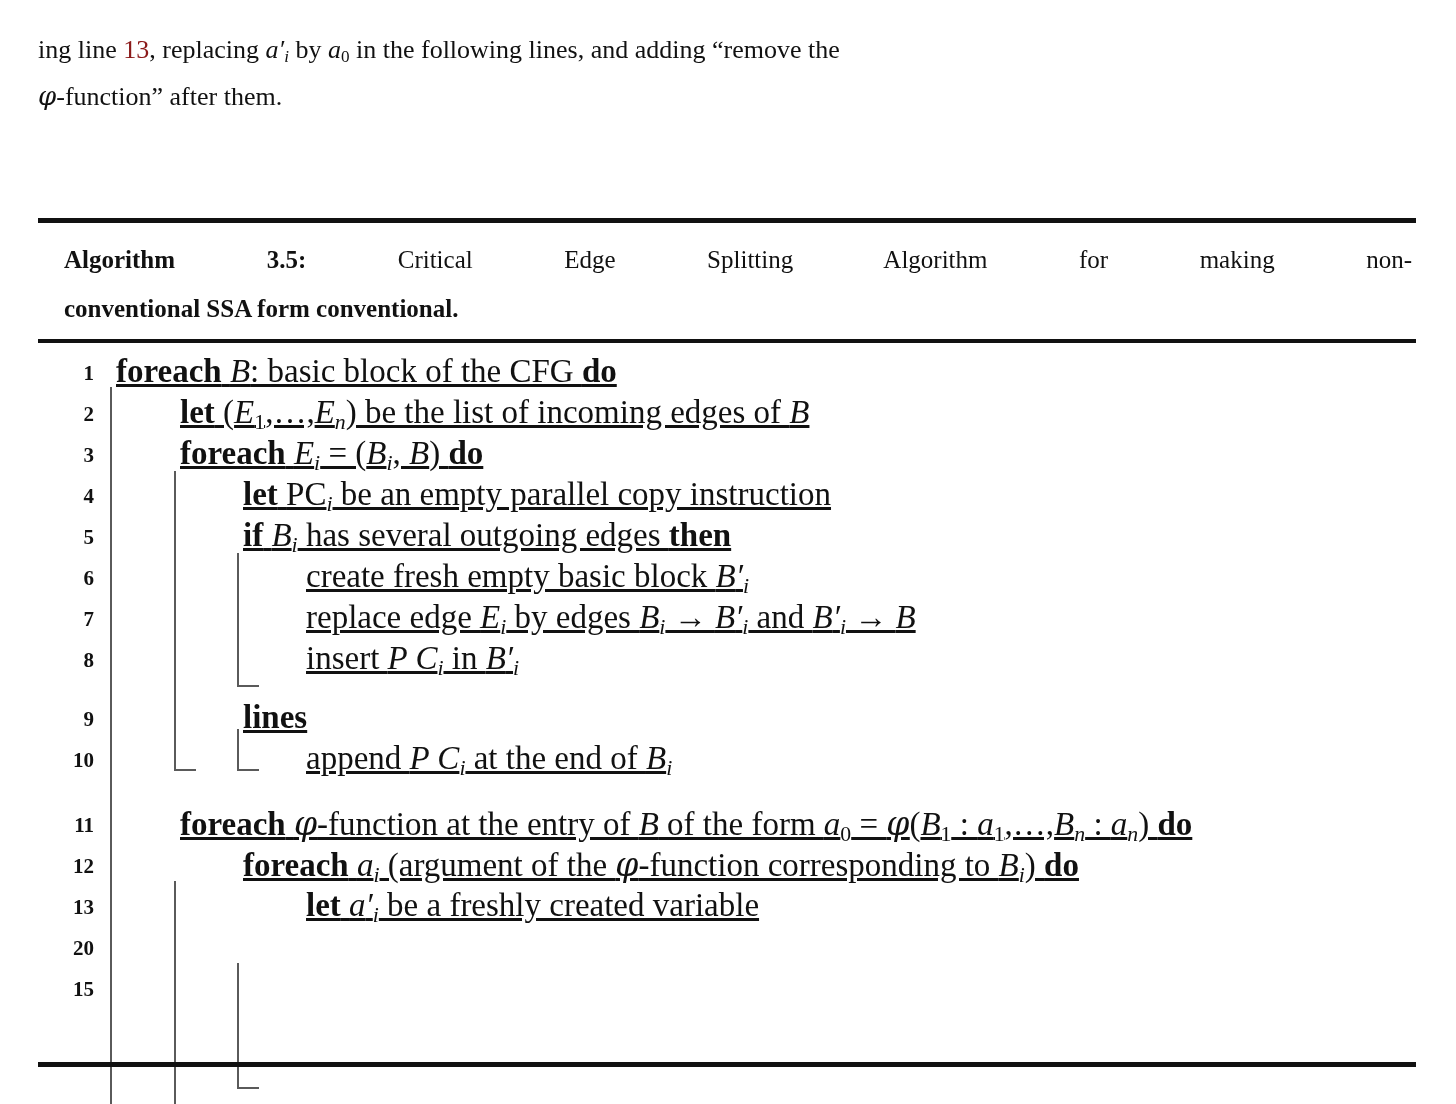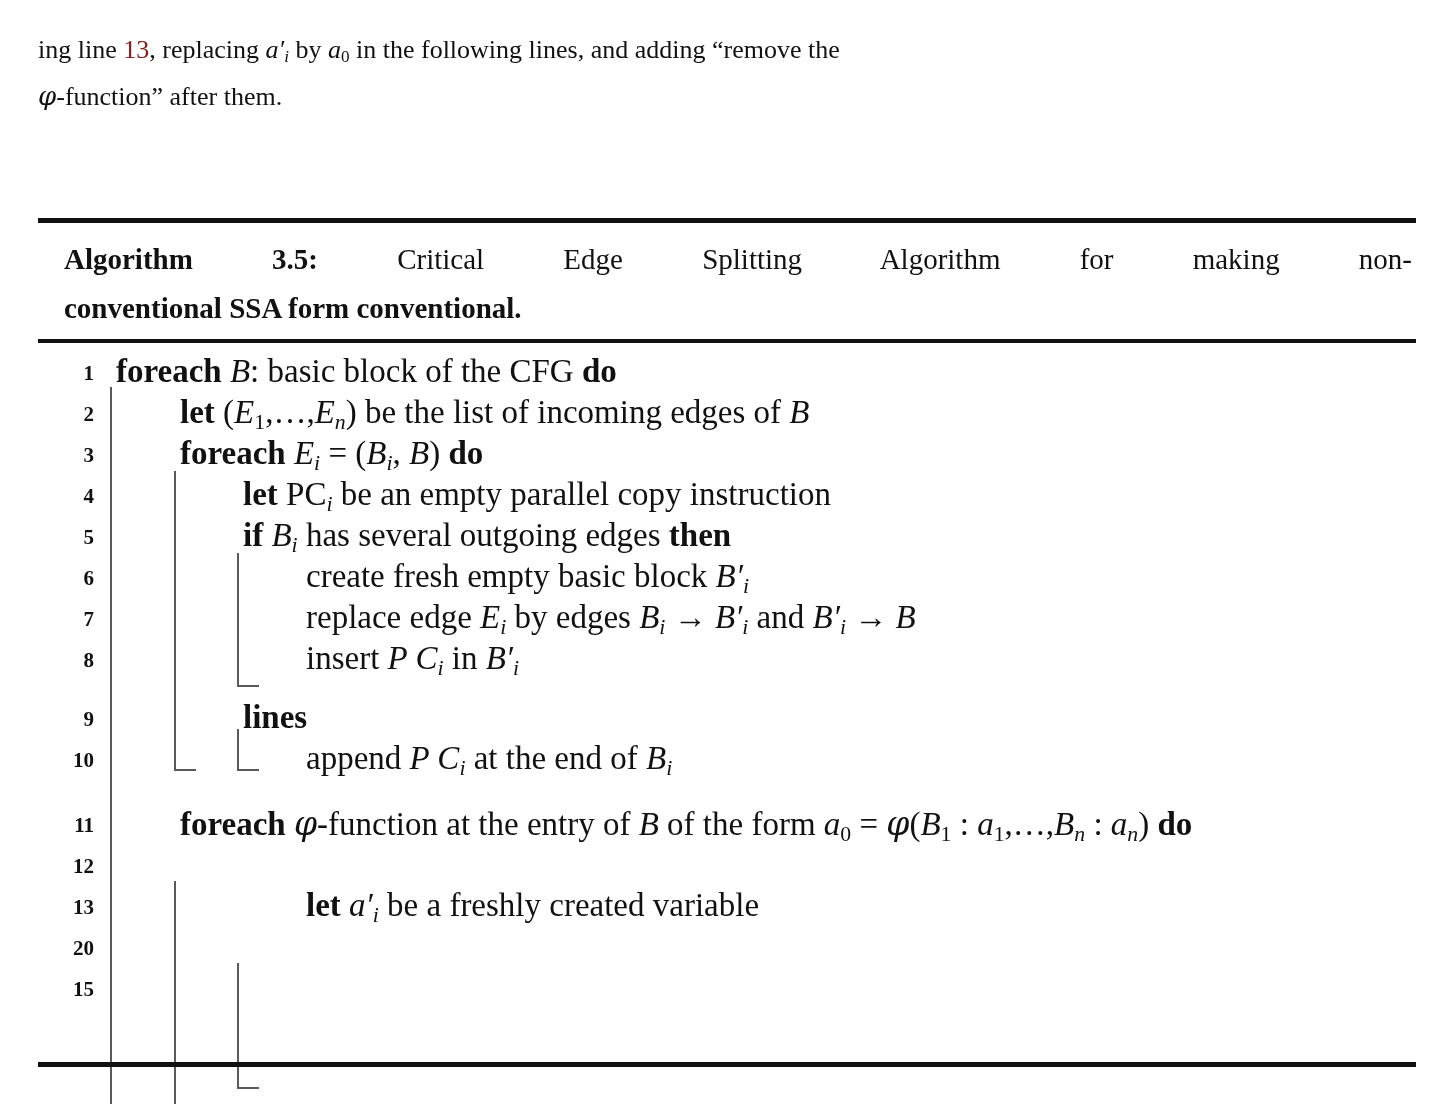--- a/index.html
+++ b/index.html
@@ -45,21 +45,21 @@
   }
   .rule-thin-double {
     border-top: 2px solid #111;
     border-bottom: 2px solid #111;
     height: 2px;
     width: 100%;
     box-sizing: border-box;
   }
   .caption {
     padding: 12px 4px 6px 26px;
-    font-size: 29px;
+    font-size: 25px;
     line-height: 49px;
     text-align: justify;
     text-justify: inter-word;
   }
   .caption .cap-title {
     font-weight: bold;
   }
   .caption .cap-line1 {
     display: block;
     text-align: justify;
@@ -90,20 +90,21 @@
     text-align: right;
     font-weight: bold;
     font-size: 21px;
     line-height: 44px;
     color: #111;
   }
   .code {
     position: absolute;
     top: 0;
     left: 0;
+    text-decoration: underline;
   }
   
   .i0 { padding-left: 78px; }
   .i1 { padding-left: 142px; }
   .i2 { padding-left: 205px; }
   .i3 { padding-left: 268px; }
 
   .kw { font-weight: bold; }
   .mi {
     font-family: "Liberation Serif", "DejaVu Serif", serif;
@@ -224,20 +225,21 @@
       <span class="code i3">append <span class="mi">P C<sub>i</sub></span> at the end of <span class="mi">B<sub>i</sub></span></span>
     </div>
 
     <div class="ln gap" style="margin-top:24px;">
       <span class="lnum">11</span>
       <span class="code i1"><span class="kw">foreach</span> <span class="phi">φ</span>-function at the entry of <span class="mi">B</span> of the form <span class="mi">a<sub class="up">0</sub></span> = <span class="phi">φ</span>(<span class="mi">B<sub class="up">1</sub></span> : <span class="mi">a<sub class="up">1</sub></span>,…,<span class="mi">B<sub>n</sub></span> : <span class="mi">a<sub>n</sub></span>) <span class="kw">do</span></span>
     </div>
 
     <div class="ln">
       <span class="lnum">12</span>
+      <span class="code i2"><span class="kw">foreach</span> <span class="mi">a<sub>i</sub></span> (argument of the <span class="phi">φ</span>-function corresponding to <span class="mi">B<sub>i</sub></span>) <span class="kw">do</span></span>
     </div>
 
     <div class="ln">
       <span class="lnum">13</span>
       <span class="code i3"><span class="kw">let</span> <span class="mi">a<span class="prime">′</span><sub>i</sub></span> be a freshly created variable</span>
     </div>
 
     <div class="ln">
       <span class="lnum">20</span>
     </div>

